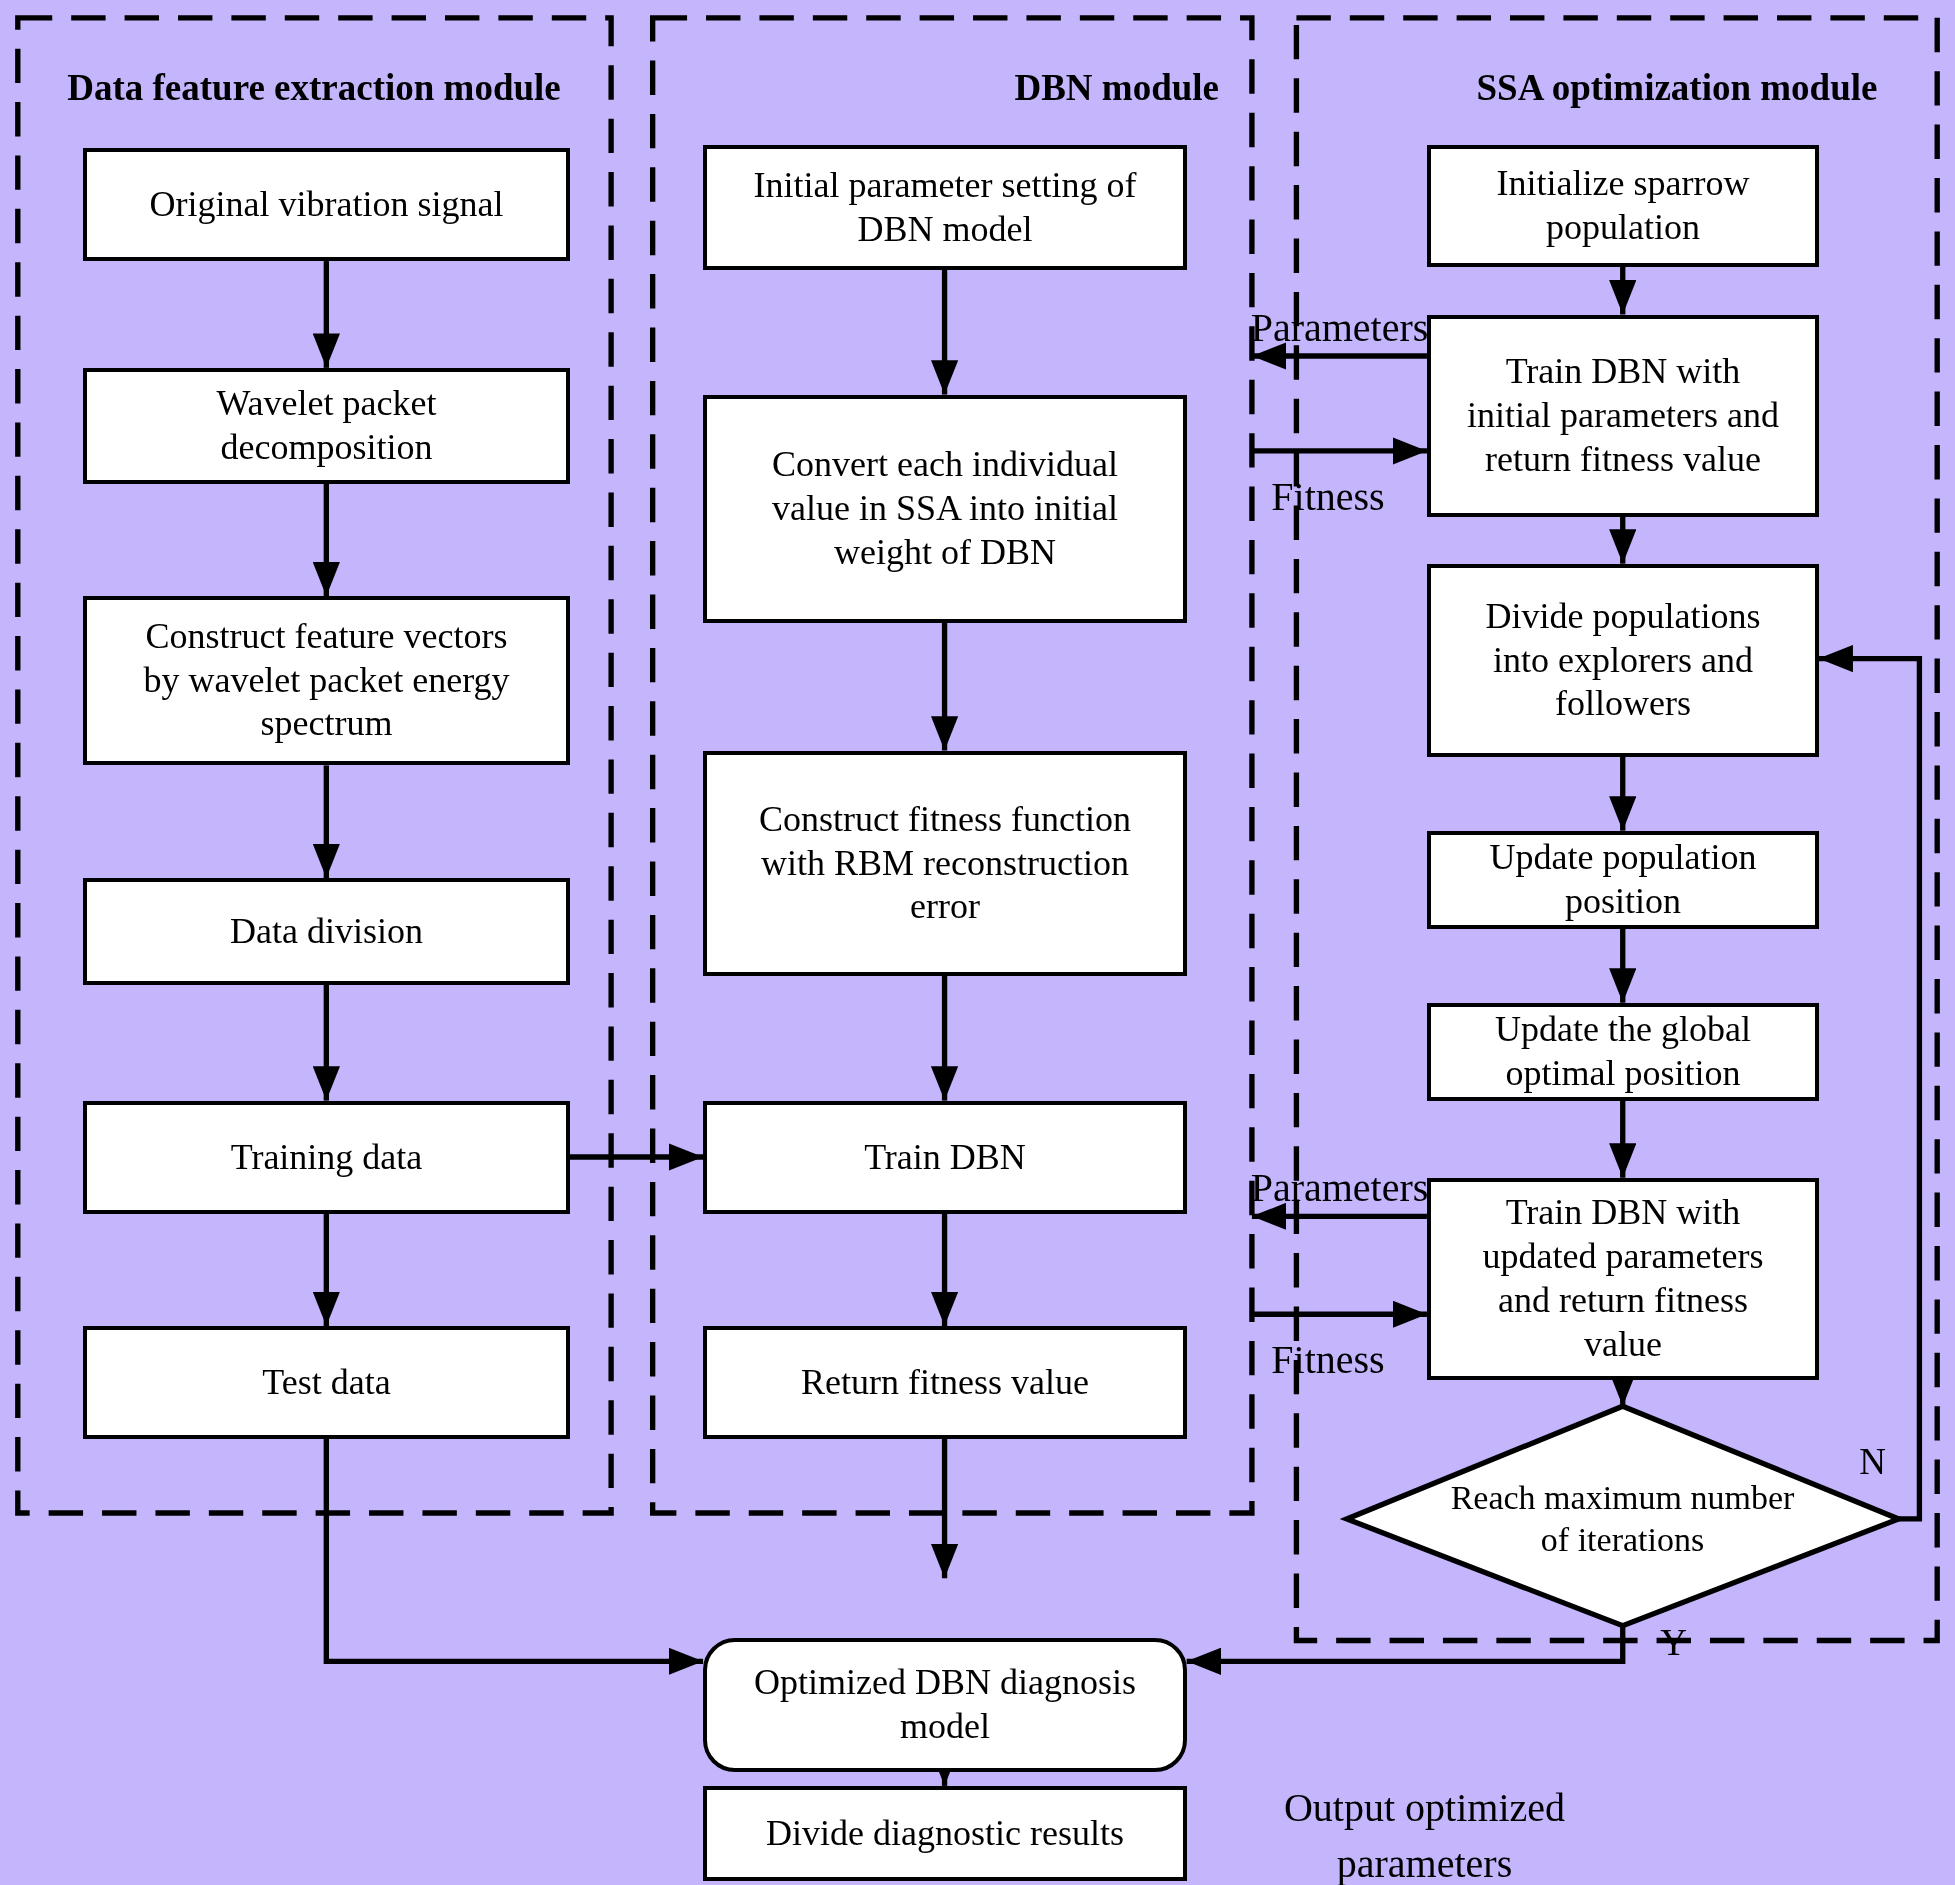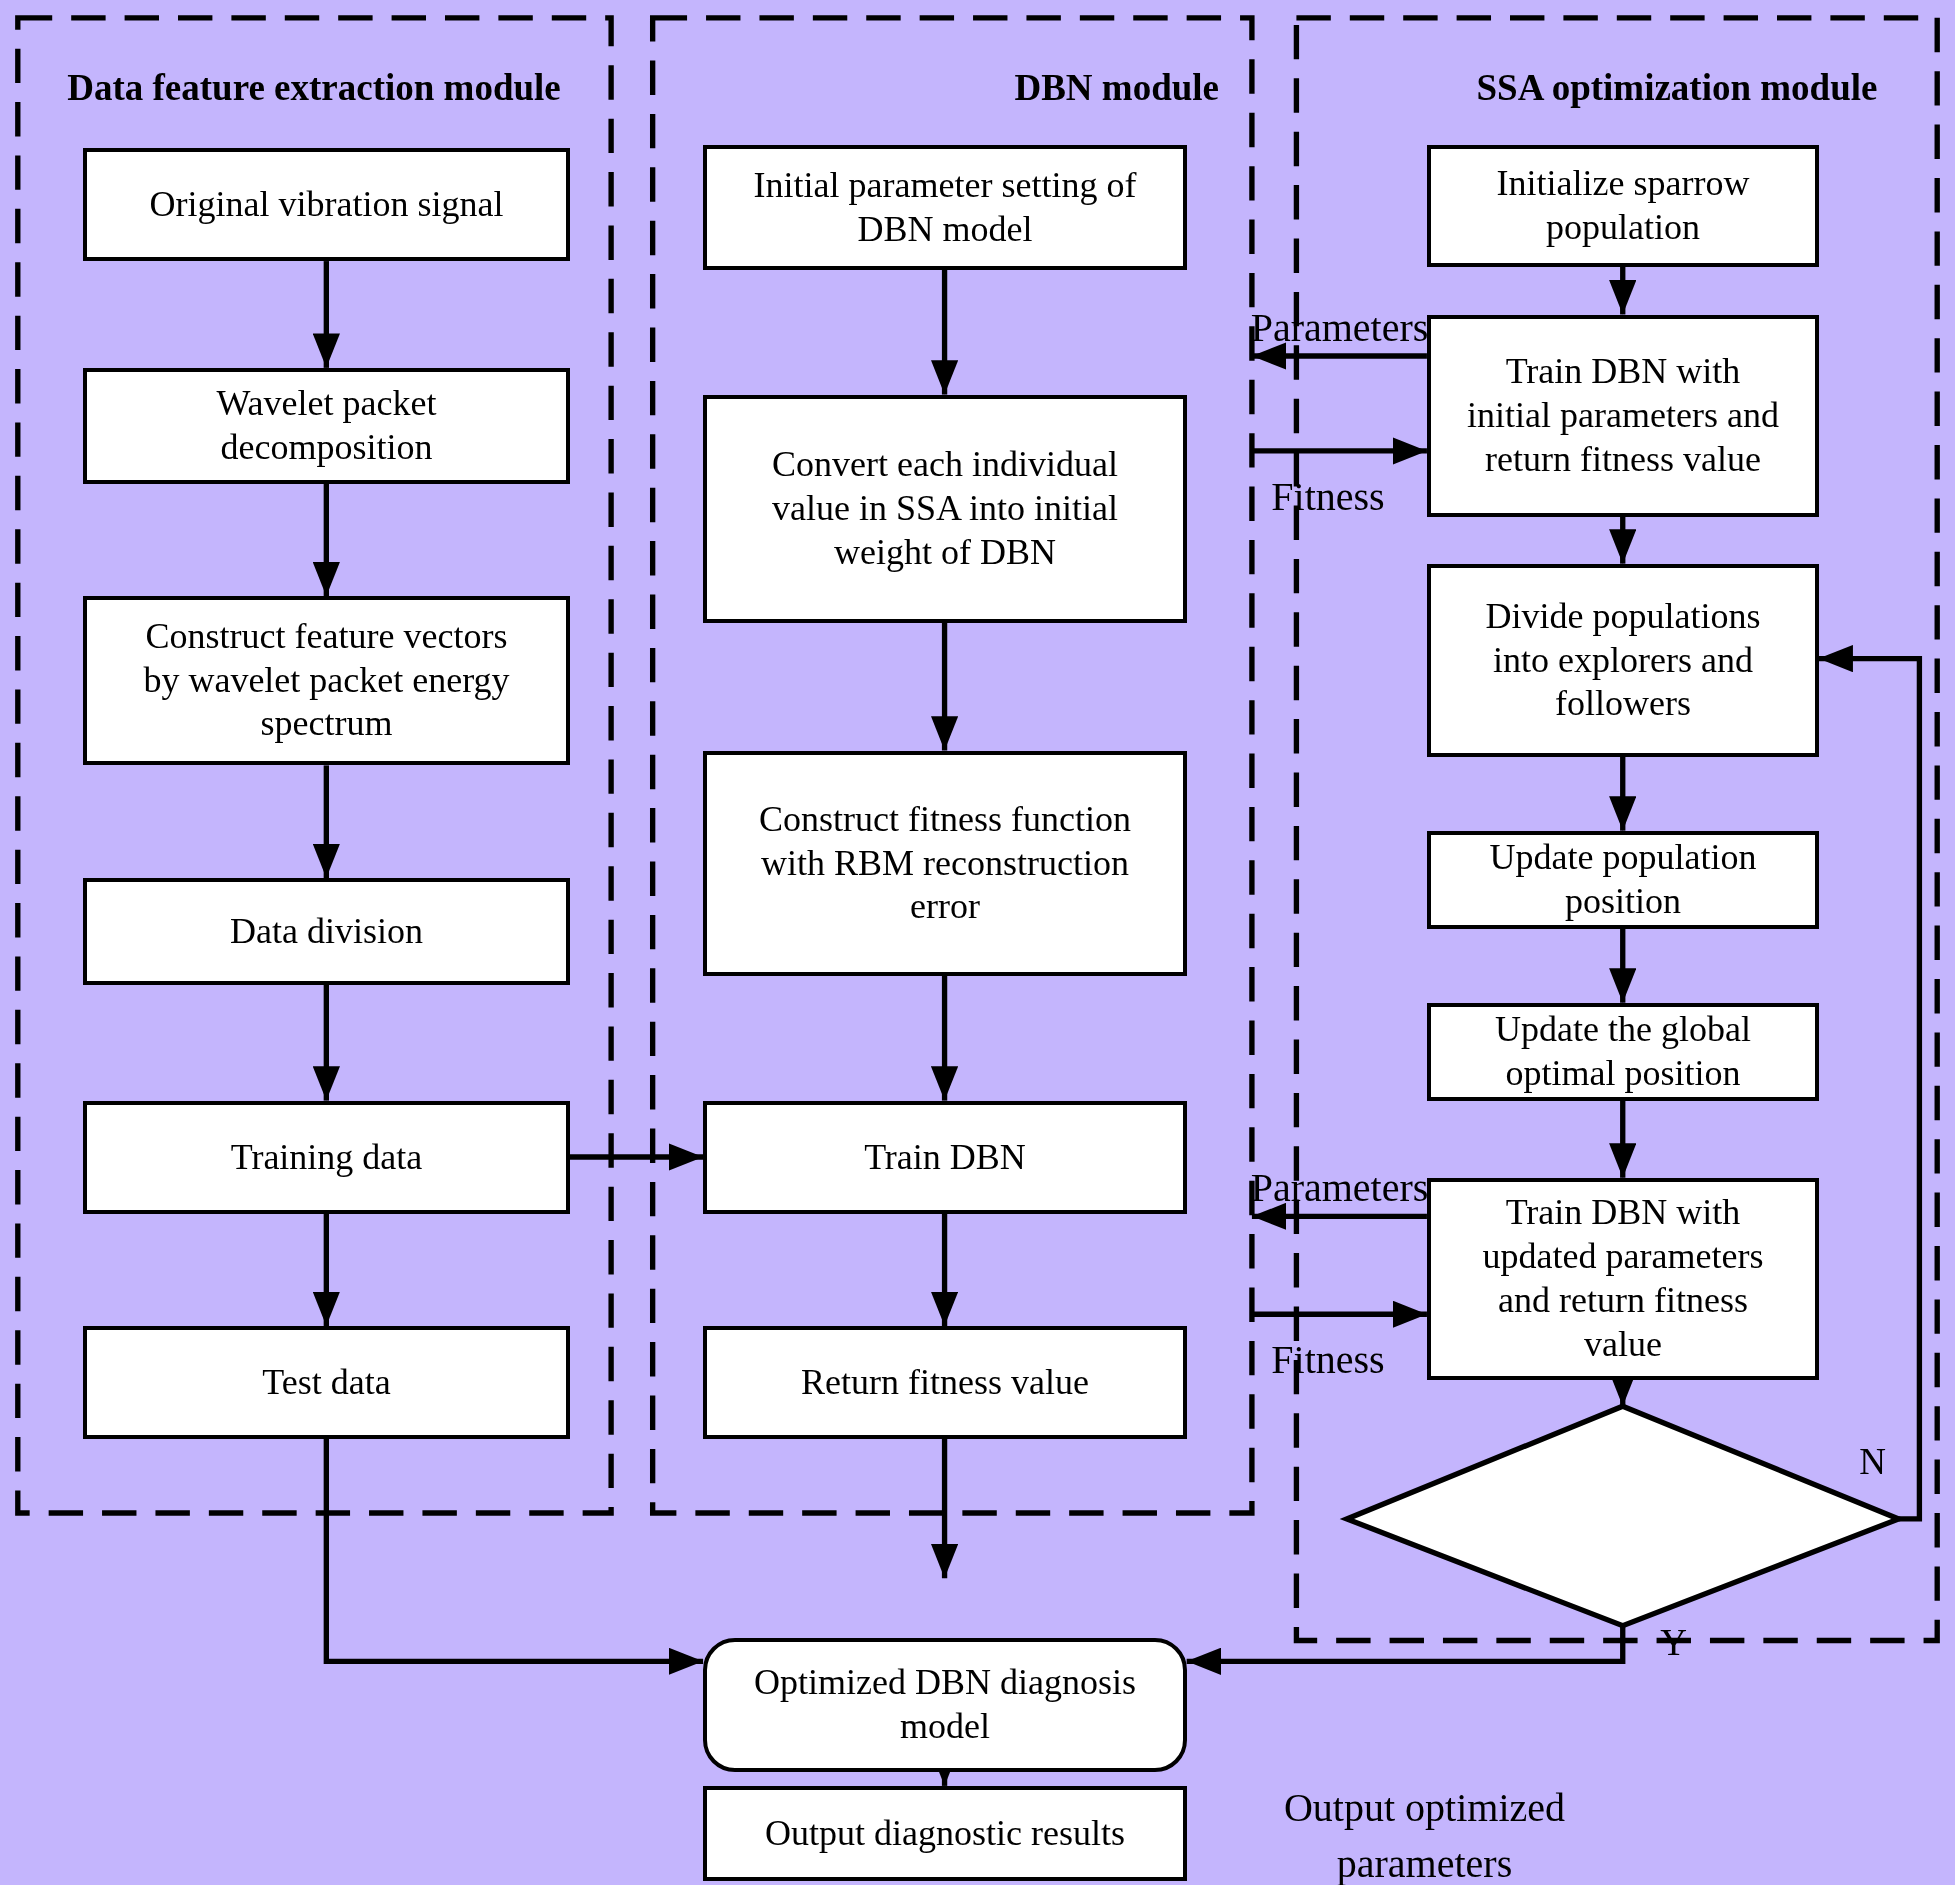--- a/index.html
+++ b/index.html
@@ -129,39 +129,41 @@
   <div class="node col-mid" style="top:395px; height:228px;">Convert each individual
 value in SSA into initial
 weight of DBN</div>
   <div class="node col-mid" style="top:751px; height:225px;">Construct fitness function
 with RBM reconstruction
 error</div>
   <div class="node col-mid" style="top:1101px; height:113px;">Train DBN</div>
   <div class="node col-mid" style="top:1326px; height:113px;">Return fitness value</div>
   <div class="node col-mid" style="top:1638px; height:134px;border-radius:32px;">Optimized DBN diagnosis
 model</div>
-  <div class="node col-mid" style="top:1786px; height:95px;">Output diagnostic results</div>
+  <div class="node col-mid" style="top:1786px; height:95px;">Divide diagnostic results</div>
 
   <div class="node col-right" style="top:145px; height:122px;">Initialize sparrow
 population</div>
   <div class="node col-right" style="top:315px; height:202px;">Train DBN with
 initial parameters and
 return fitness value</div>
   <div class="node col-right" style="top:564px; height:193px;">Divide populations
 into explorers and
 followers</div>
   <div class="node col-right" style="top:831px; height:98px;">Update population
 position</div>
   <div class="node col-right" style="top:1003px; height:98px;">Update the global
 optimal position</div>
   <div class="node col-right" style="top:1178px; height:202px;">Train DBN with
 updated parameters
 and return fitness
 value</div>
 
+  <div class="decision-text" style="left:1415px; top:1442px; width:415px; height:154px;">Reach maximum number
+of iterations</div>
 
   <div class="flow-label" style="left:1209px; top:300px; width:261px;">Parameters</div>
   <div class="flow-label" style="left:1221px; top:469px; width:214px;">Fitness</div>
   <div class="flow-label" style="left:1209px; top:1160px; width:261px;">Parameters</div>
   <div class="flow-label" style="left:1221px; top:1332px; width:214px;">Fitness</div>
   <div class="flow-label" style="left:1837px; top:1436px; width:71px; font-size:37px;">N</div>
   <div class="flow-label" style="left:1638px; top:1617px; width:71px; font-size:37px;">Y</div>
   <div class="flow-label" style="left:1199px; top:1780px; width:451px;">Output optimized
 parameters</div>
 

